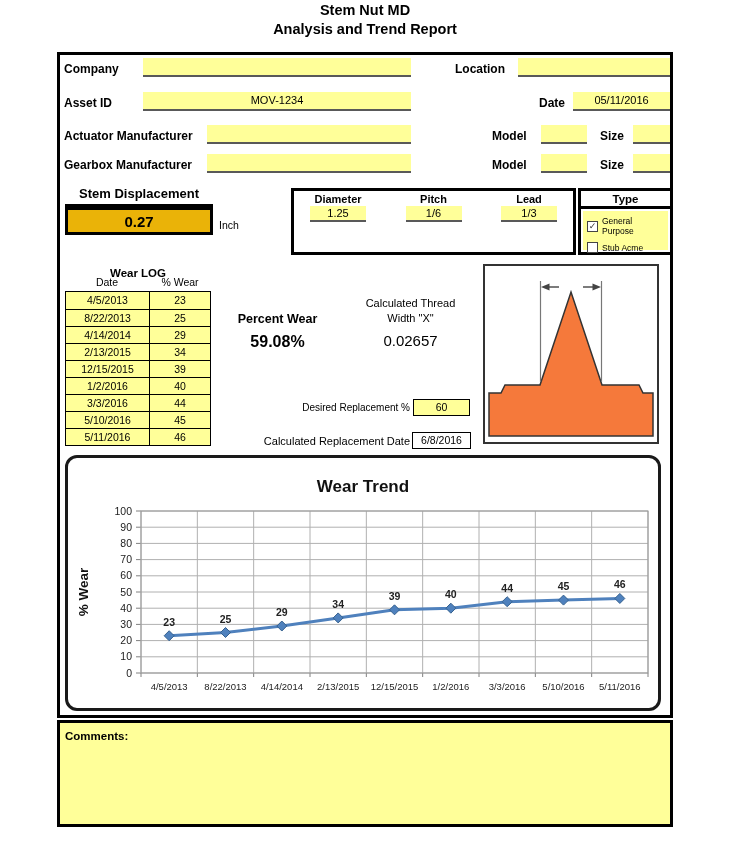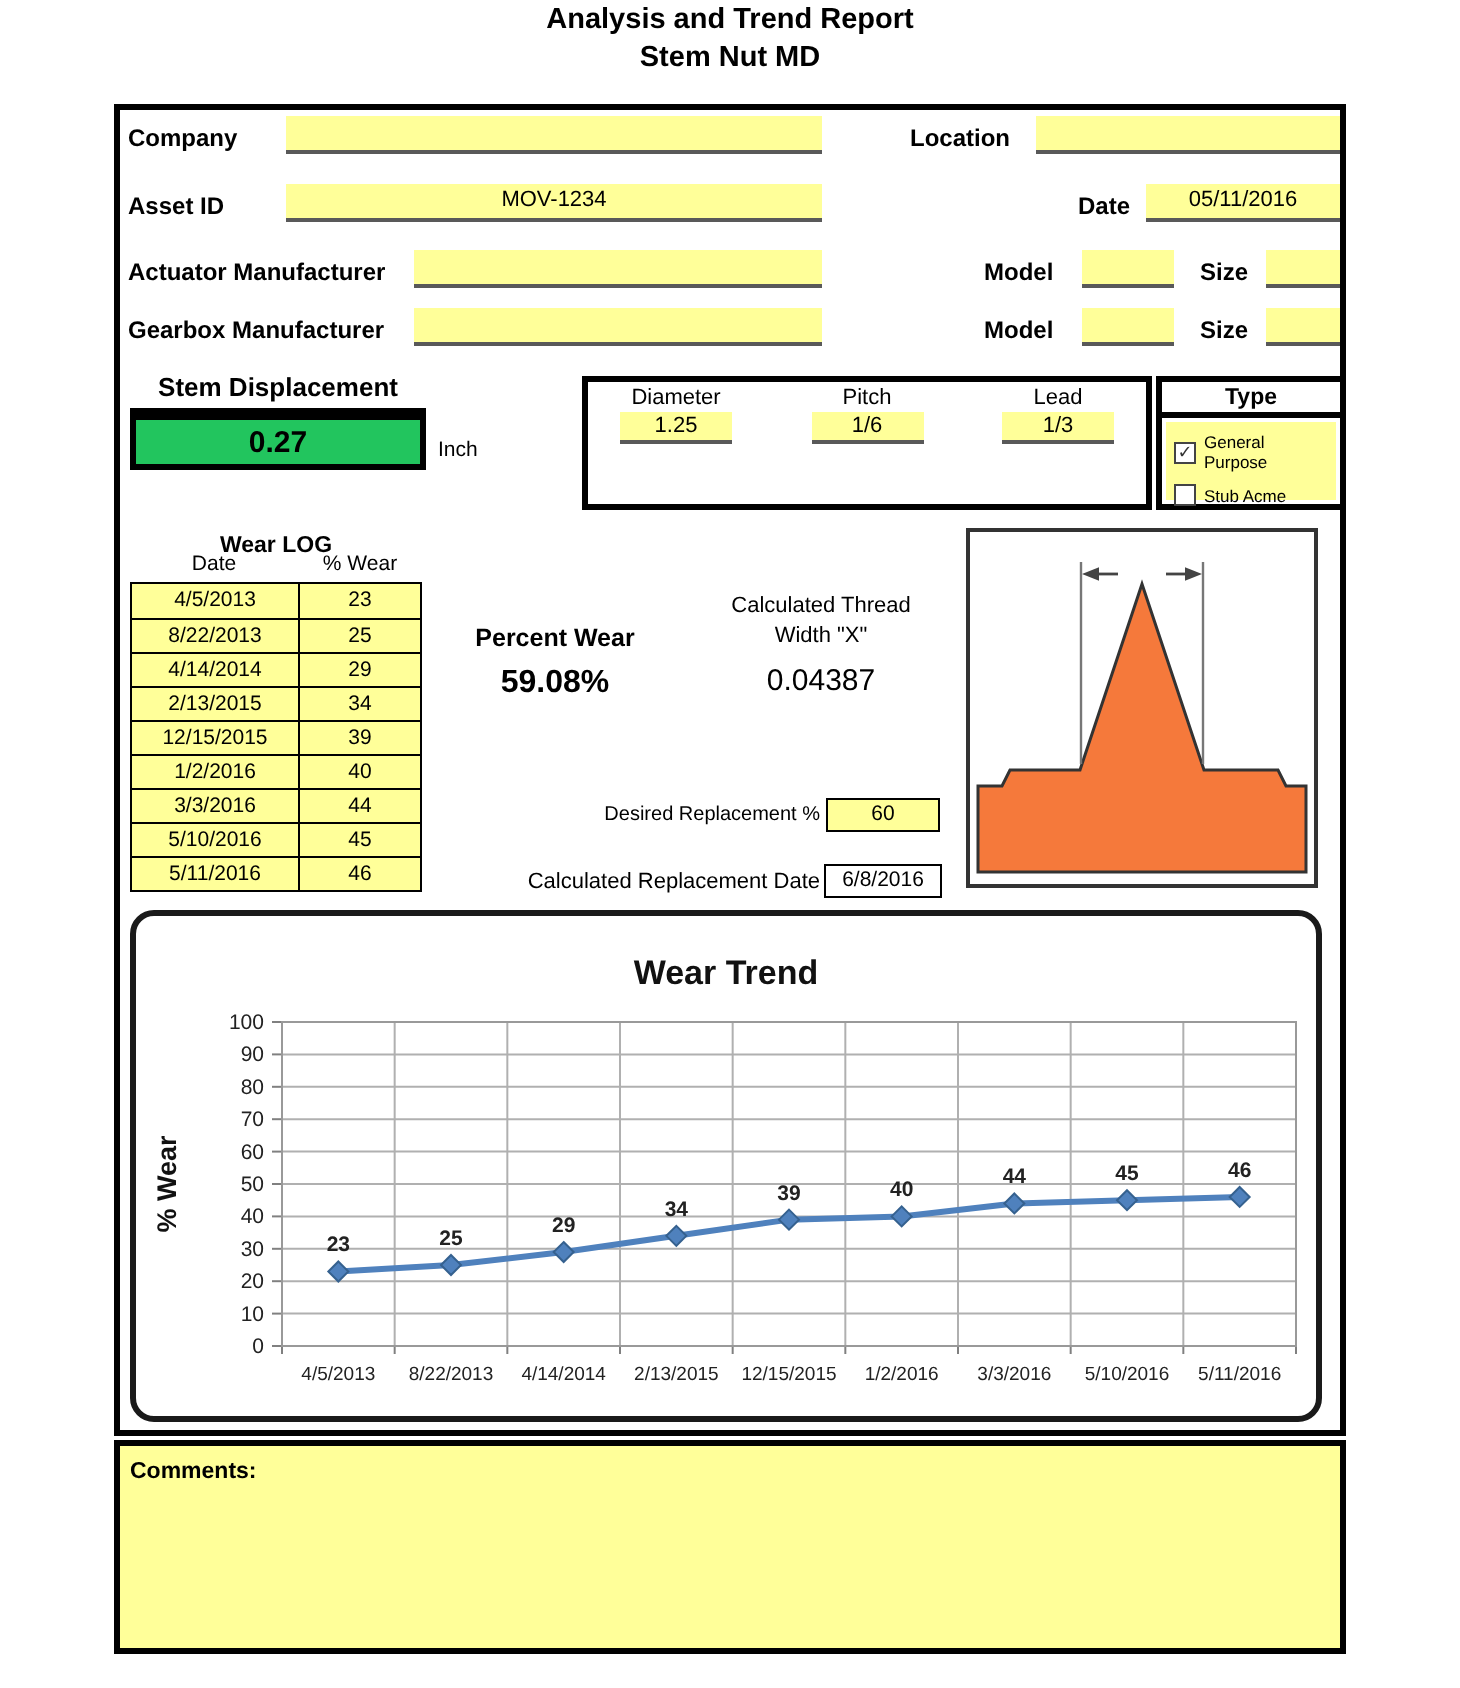--- a/index.html
+++ b/index.html
@@ -37,31 +37,31 @@
   #f-gbx-field     { left: 147px;top: 99px; width: 204px; }
   #f-gbx-model-label{ left: 432px;top: 103px; }
   #f-gbx-model-field{ left: 481px;top: 99px; width: 46px; }
   #f-gbx-size-label { left: 540px;top: 103px; }
   #f-gbx-size-field { left: 573px;top: 99px; width: 37px; }
 
   
   #sd-label { left: 5px; top: 131px; width: 148px; font-weight: bold; font-size: 13px;
               text-align: center; padding-bottom: 3px; border-bottom: 3px solid #000; }
   #sd-value { left: 5px; top: 152px; width: 148px; height: 28px; border: 3px solid #000;
-              background: #22c55e; font-weight: bold; font-size: 15px; text-align: center;
+              background: #eab308; font-weight: bold; font-size: 15px; text-align: center;
               line-height: 23px; }
   #sd-unit  { left: 159px; top: 164px; font-size: 10.5px; }
 
   
   #sg-box { left: 231px; top: 133px; width: 285px; height: 67px; border: 3px solid #000; background:#fff; }
   .box-header { border-bottom: 3px solid #000; font-weight: bold; font-size: 11.5px;
                 text-align: center; height: 18px; line-height: 16px; }
   .sg-cols { display: flex; justify-content: space-between; padding: 2px 8px 0 8px; }
   .sg-col { width: 72px; text-align: center; }
-  .sg-label { font-size: 11px; }
+  .sg-label { font-size: 11px; font-weight: bold; }
   .sg-value { margin: 1px auto 0; width: 56px; height: 16px; background: #FFFF99;
               border-bottom: 2px solid #595959; font-size: 11px; line-height: 14px; }
 
   
   #type-box { left: 518px; top: 133px; width: 95px; height: 67px; border: 3px solid #000; background:#fff; }
   .type-content { position: absolute; left: 2px; right: 2px; top: 20px; bottom: 2px;
                   background: #FFFF99; padding: 5px 4px 0 4px; }
   .type-row { display: flex; align-items: center; gap: 4px; margin-bottom: 6px; }
   .checkbox { width: 11px; height: 11px; background: #fff; border: 1px solid #444;
               font-size: 9px; line-height: 9px; text-align: center; color: #333; flex: none; }
@@ -103,22 +103,22 @@
   #comments-box { position: absolute; left: 57px; top: 720px; width: 616px; height: 107px;
                   border: 3px solid #000; background: #FFFF99; padding: 3px 5px; }
   #comments-label { font-weight: bold; font-size: 11.5px; }
 </style>
 </head>
 <body>
 
 <div class="page">
 
   <div class="page-title">
+    <div>Stem Nut MD</div>
     <div>Analysis and Trend Report</div>
-    <div>Stem Nut MD</div>
   </div>
 
   <div class="form">
 
     <span class="lbl" id="f-company-label">Company</span>
     <div class="yfield" id="f-company-field"></div>
     <span class="lbl" id="f-location-label">Location</span>
     <div class="yfield" id="f-location-field"></div>
 
     <span class="lbl" id="f-asset-label">Asset ID</span>
@@ -218,21 +218,21 @@
           <div class="wl-cell wl-wear">46</div>
         </div>
       </div>
 
     <div id="pw-label">Percent Wear</div>
     <div id="pw-value">59.08%</div>
     <div id="tw-label">
       <div>Calculated Thread</div>
       <div>Width "X"</div>
     </div>
-    <div id="tw-value">0.04387</div>
+    <div id="tw-value">0.02657</div>
 
     <div id="dr-label">Desired Replacement %</div>
     <div id="dr-field">60</div>
     <div id="crd-label">Calculated Replacement Date</div>
     <div id="crd-field">6/8/2016</div>
 
     <div id="diagram-box">
       <svg width="172" height="176" viewBox="0 0 172 176">
         <polygon points="4,170 4,127 16,127 20,119 55,119 86,26 117,119 154,119 158,127 168,127 168,170" fill="#F5793B" stroke="#333" stroke-width="1.5"></polygon>
         <line x1="55.5" y1="15" x2="55.5" y2="116" stroke="#777" stroke-width="1.2"></line>

